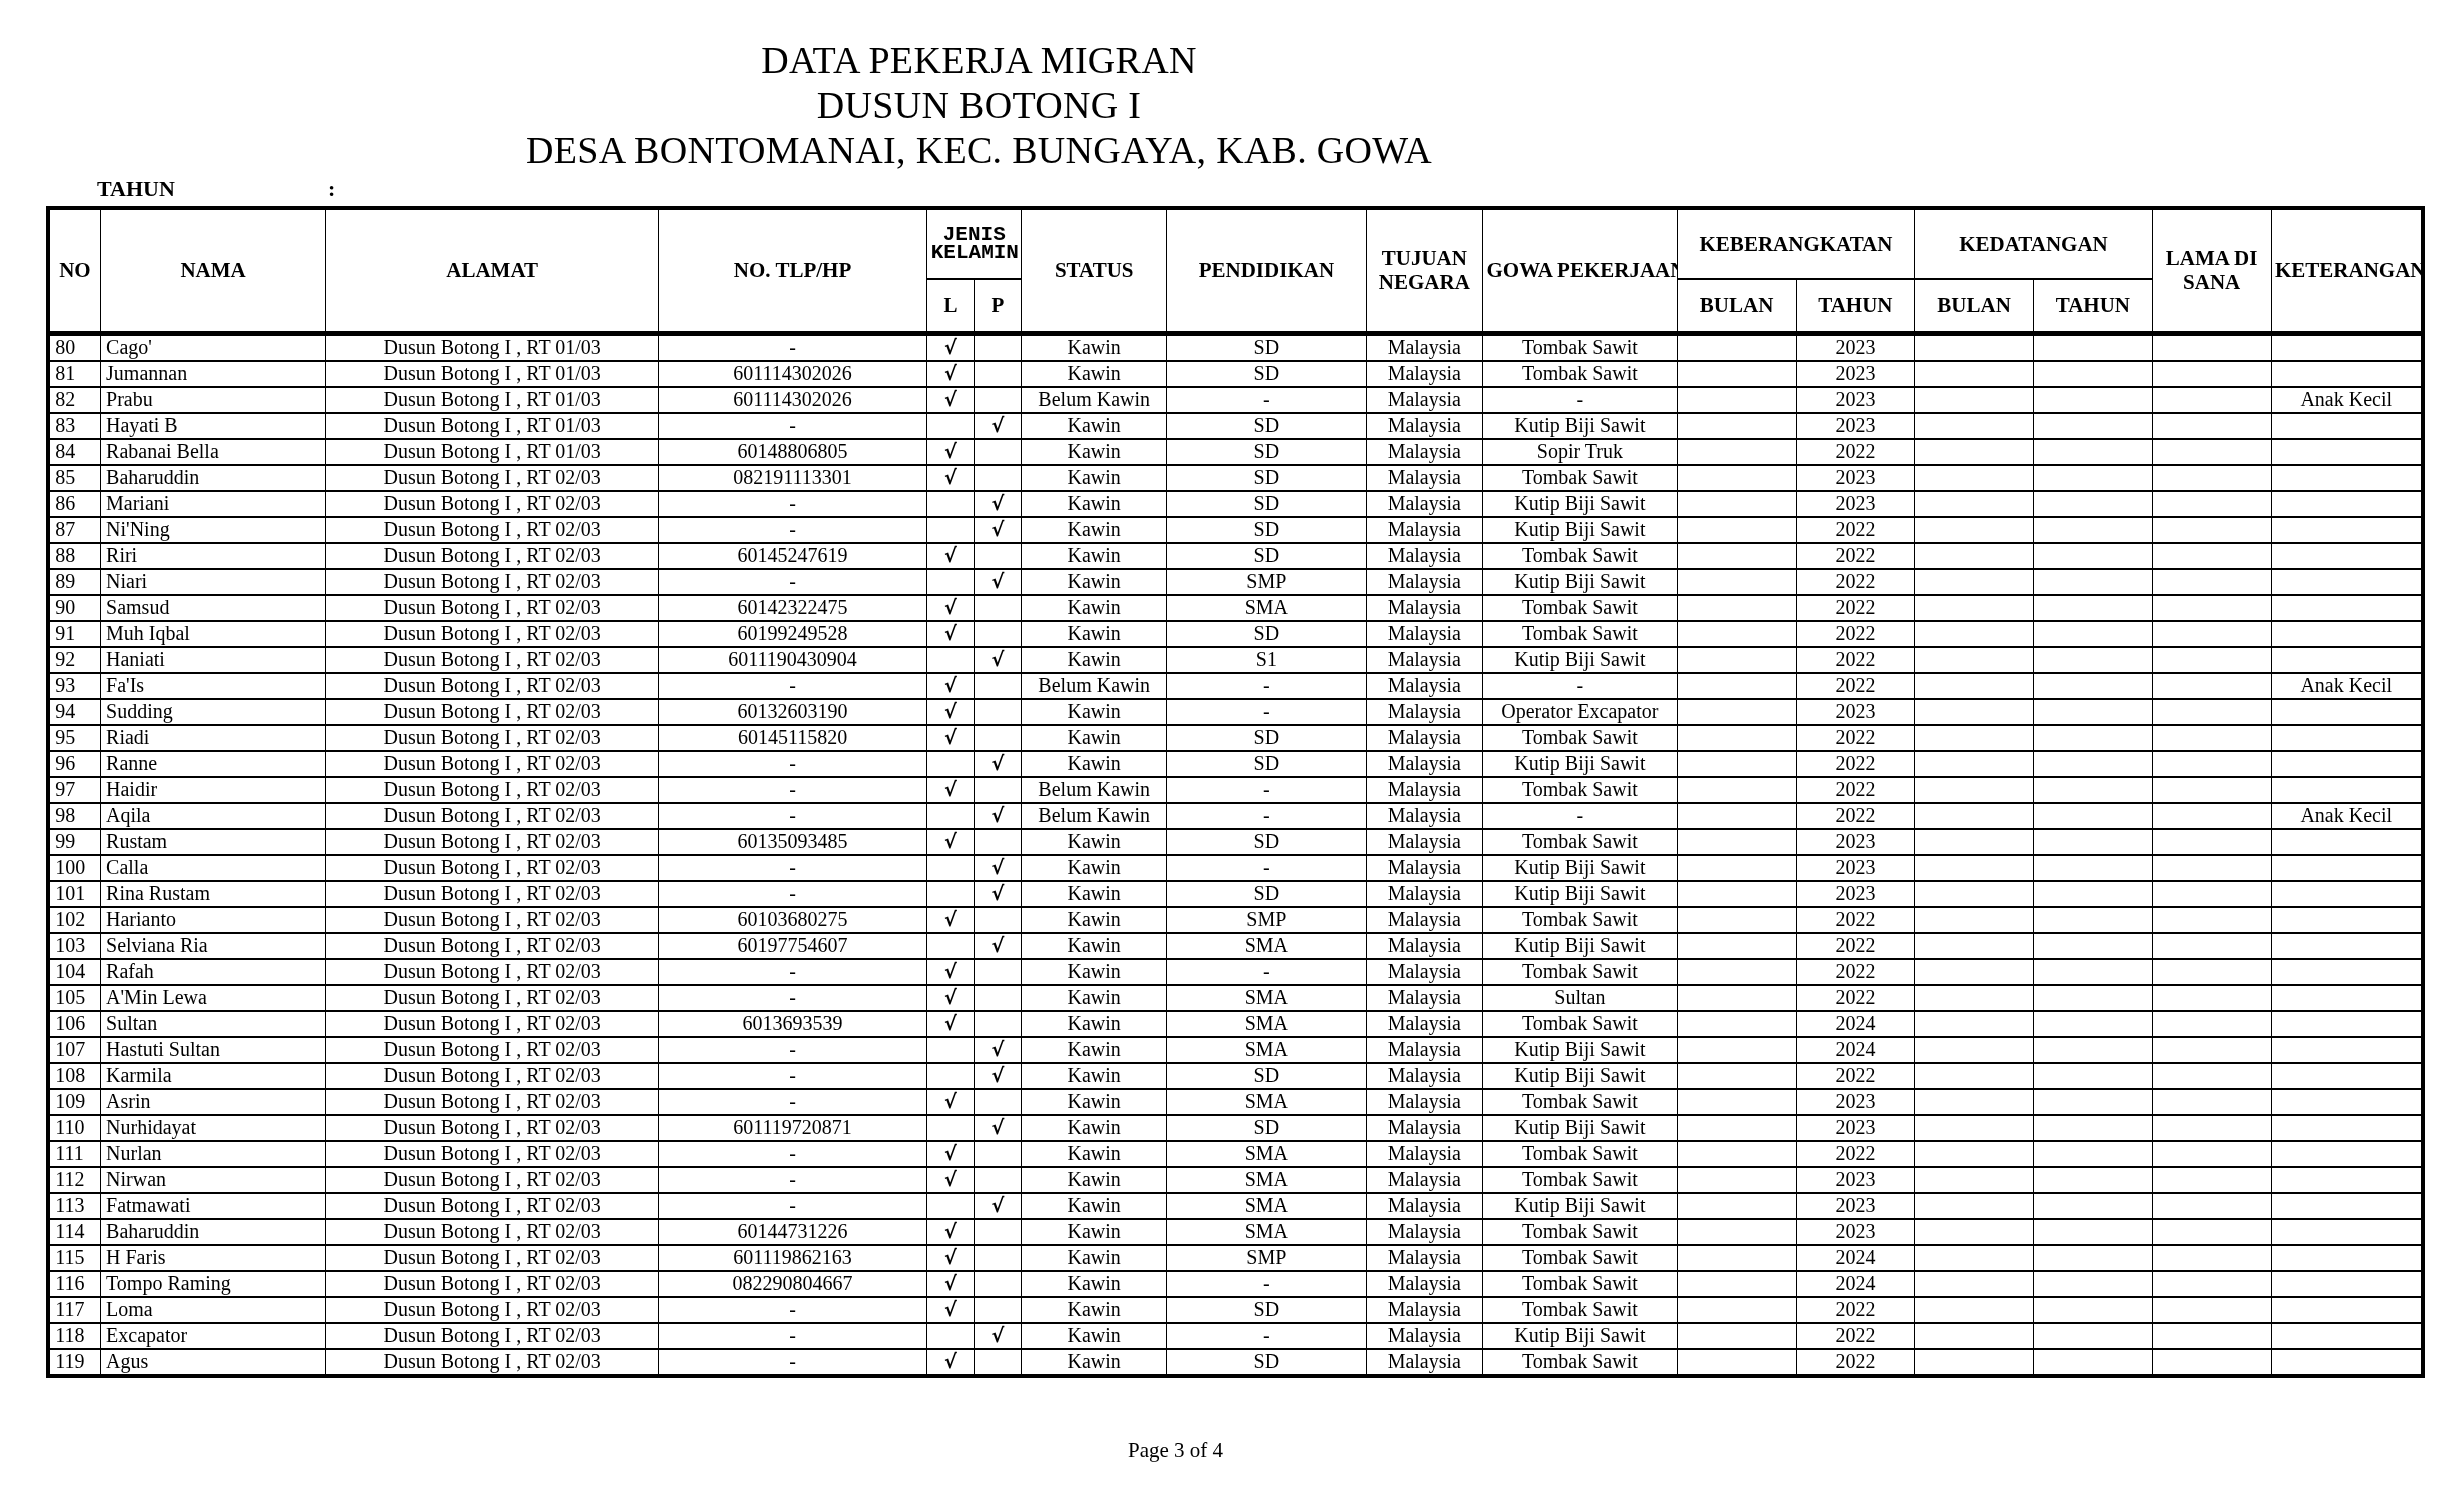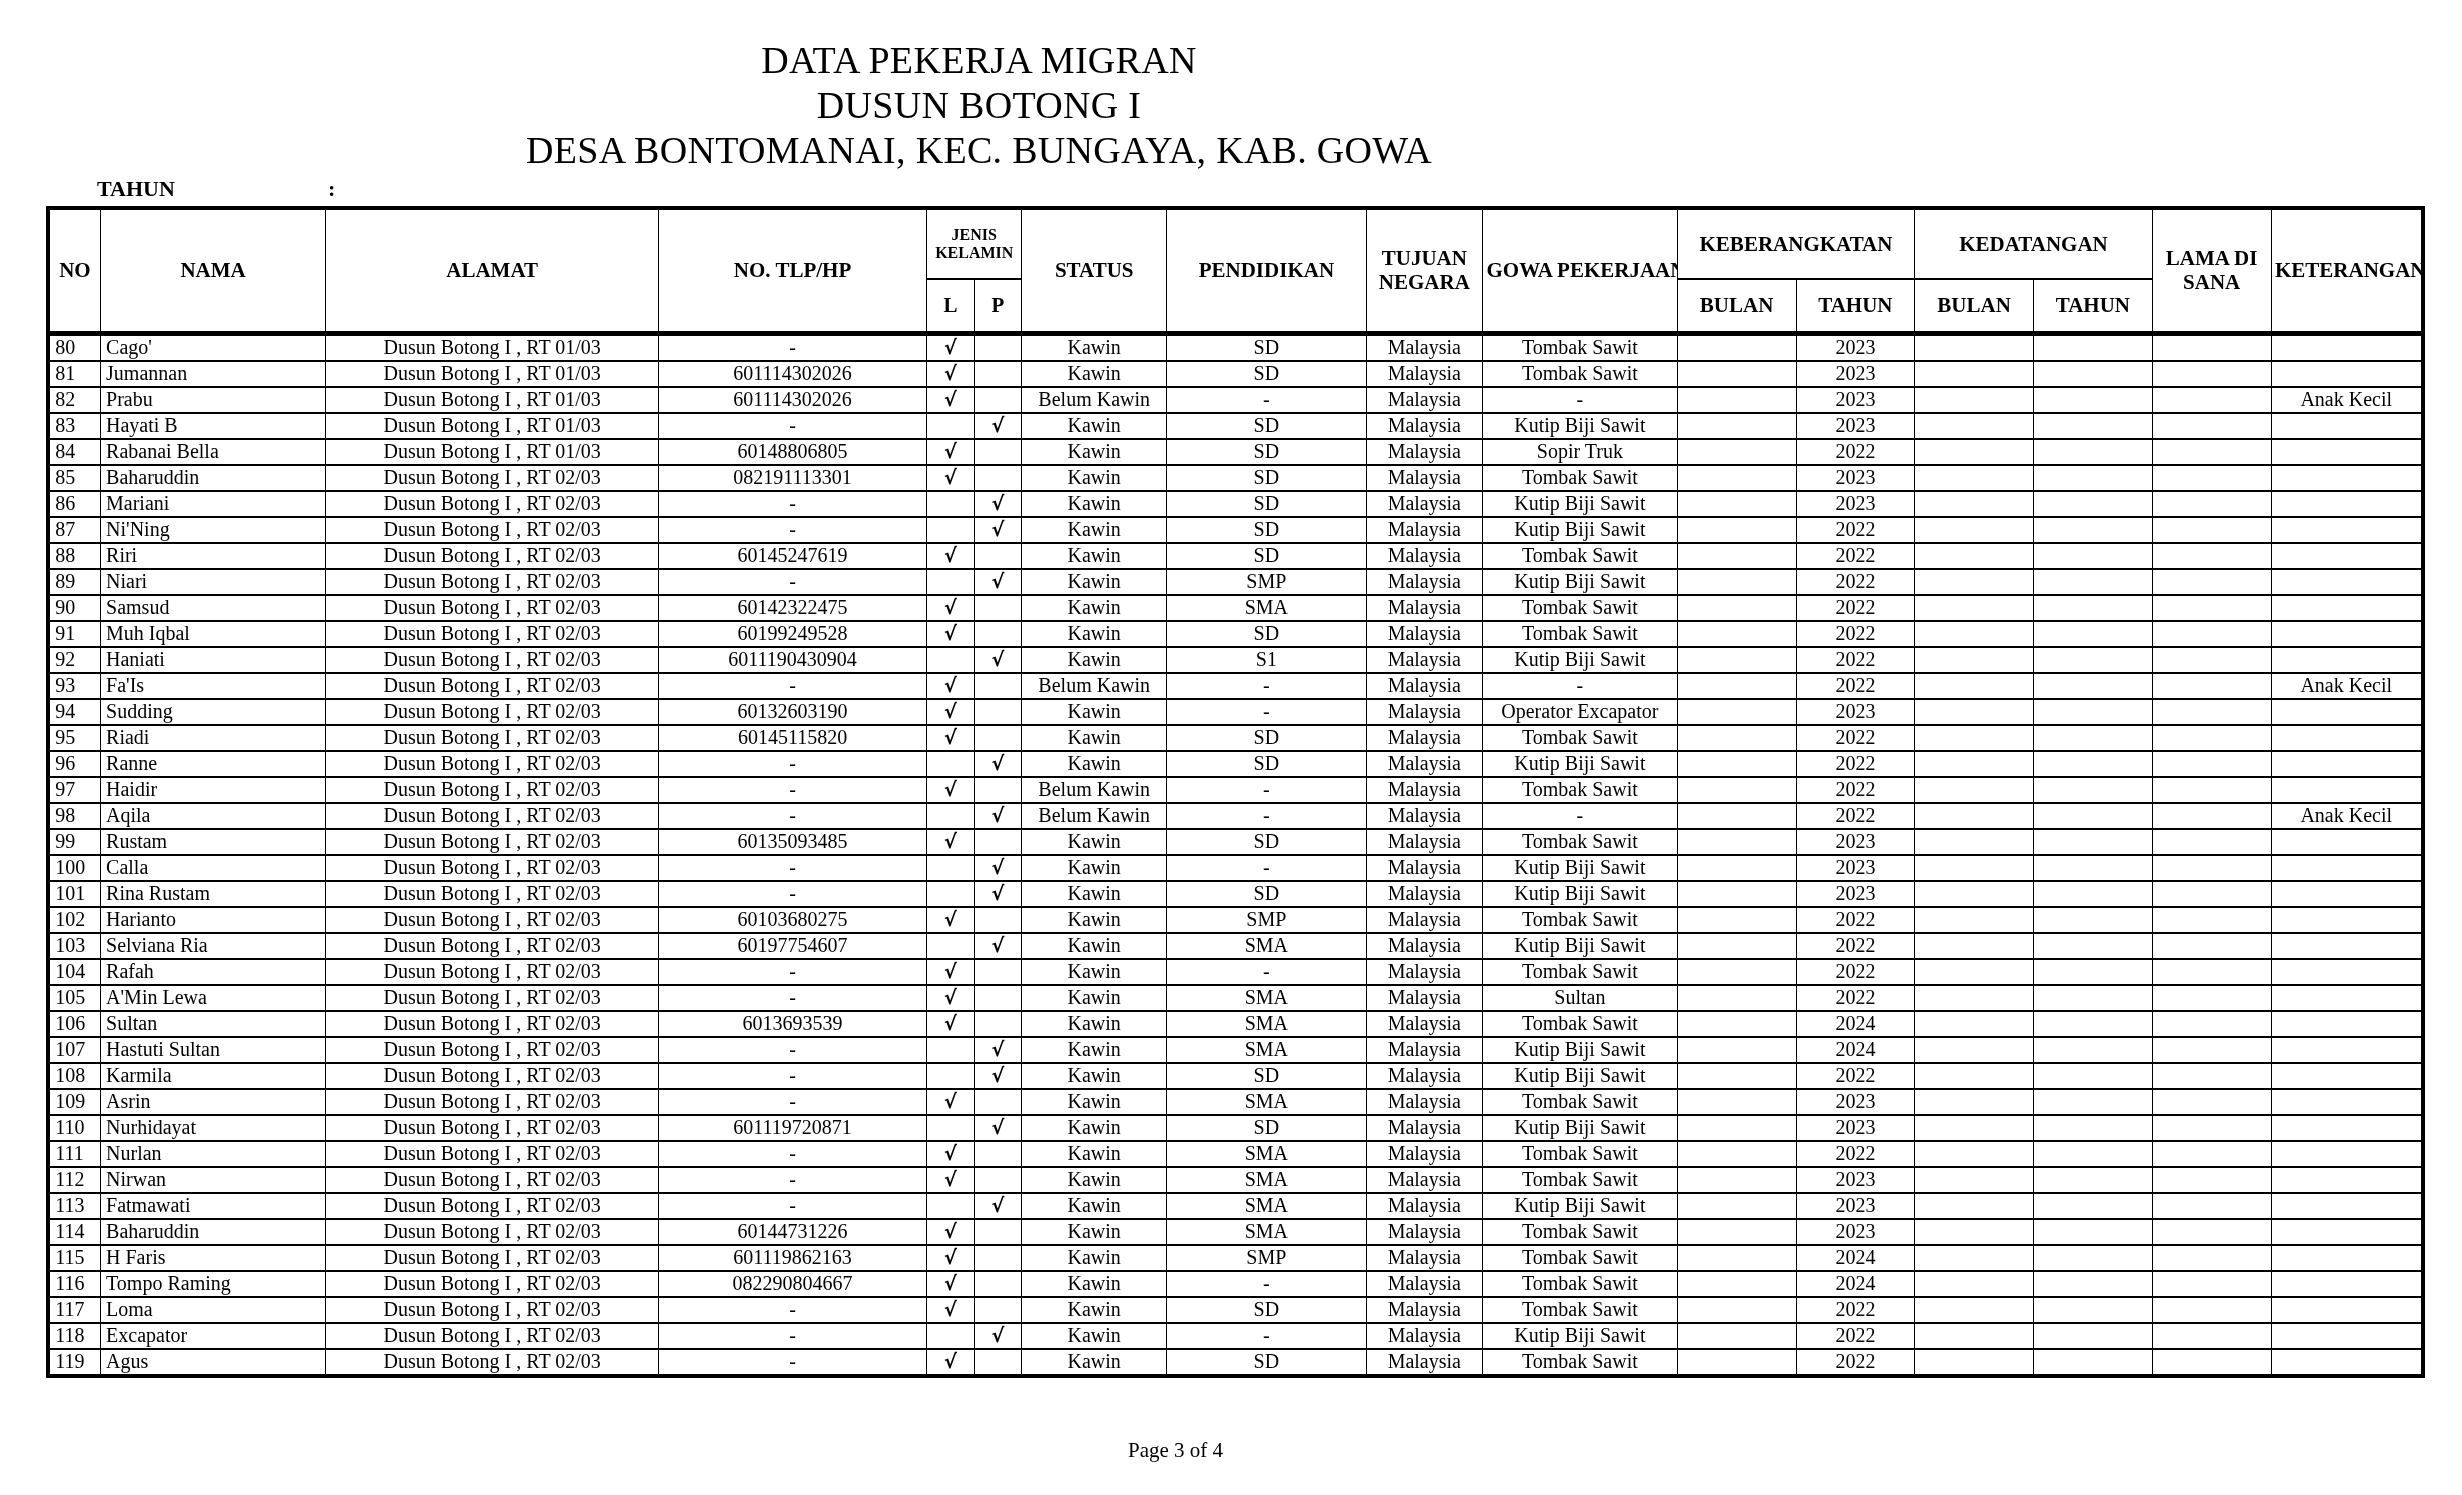--- a/index.html
+++ b/index.html
@@ -30,21 +30,21 @@
     overflow:hidden; white-space:nowrap;
   }
   th {
     font-weight:bold; font-size:21px; text-align:center;
     vertical-align:middle; padding:1.2px 3.5px;
   }
   thead tr.hr1 th { height:66px; }
   thead tr.hr2 th { height:48px; }
   th.hb { border-bottom-width:5.3px; }
   th.wrap { white-space:normal; line-height:24.6px; }
-  th.small-hdr { font-size:16px; line-height:18px; white-space:normal; }
+  th.small-hdr { font-size:21px; line-height:18px; white-space:normal;font-family:Liberation Mono, monospace; }
   td {
     height:24px; font-size:20px; text-align:center;
     padding:0 3.5px; vertical-align:middle;
   }
   td.c-no, td.c-nama { text-align:left; padding-left:5.3px; }
   td.c-check {
     font-family:"DejaVu Sans","Liberation Sans",sans-serif;
     font-weight:bold; font-size:19.3px;
   }
   .page-footer {

